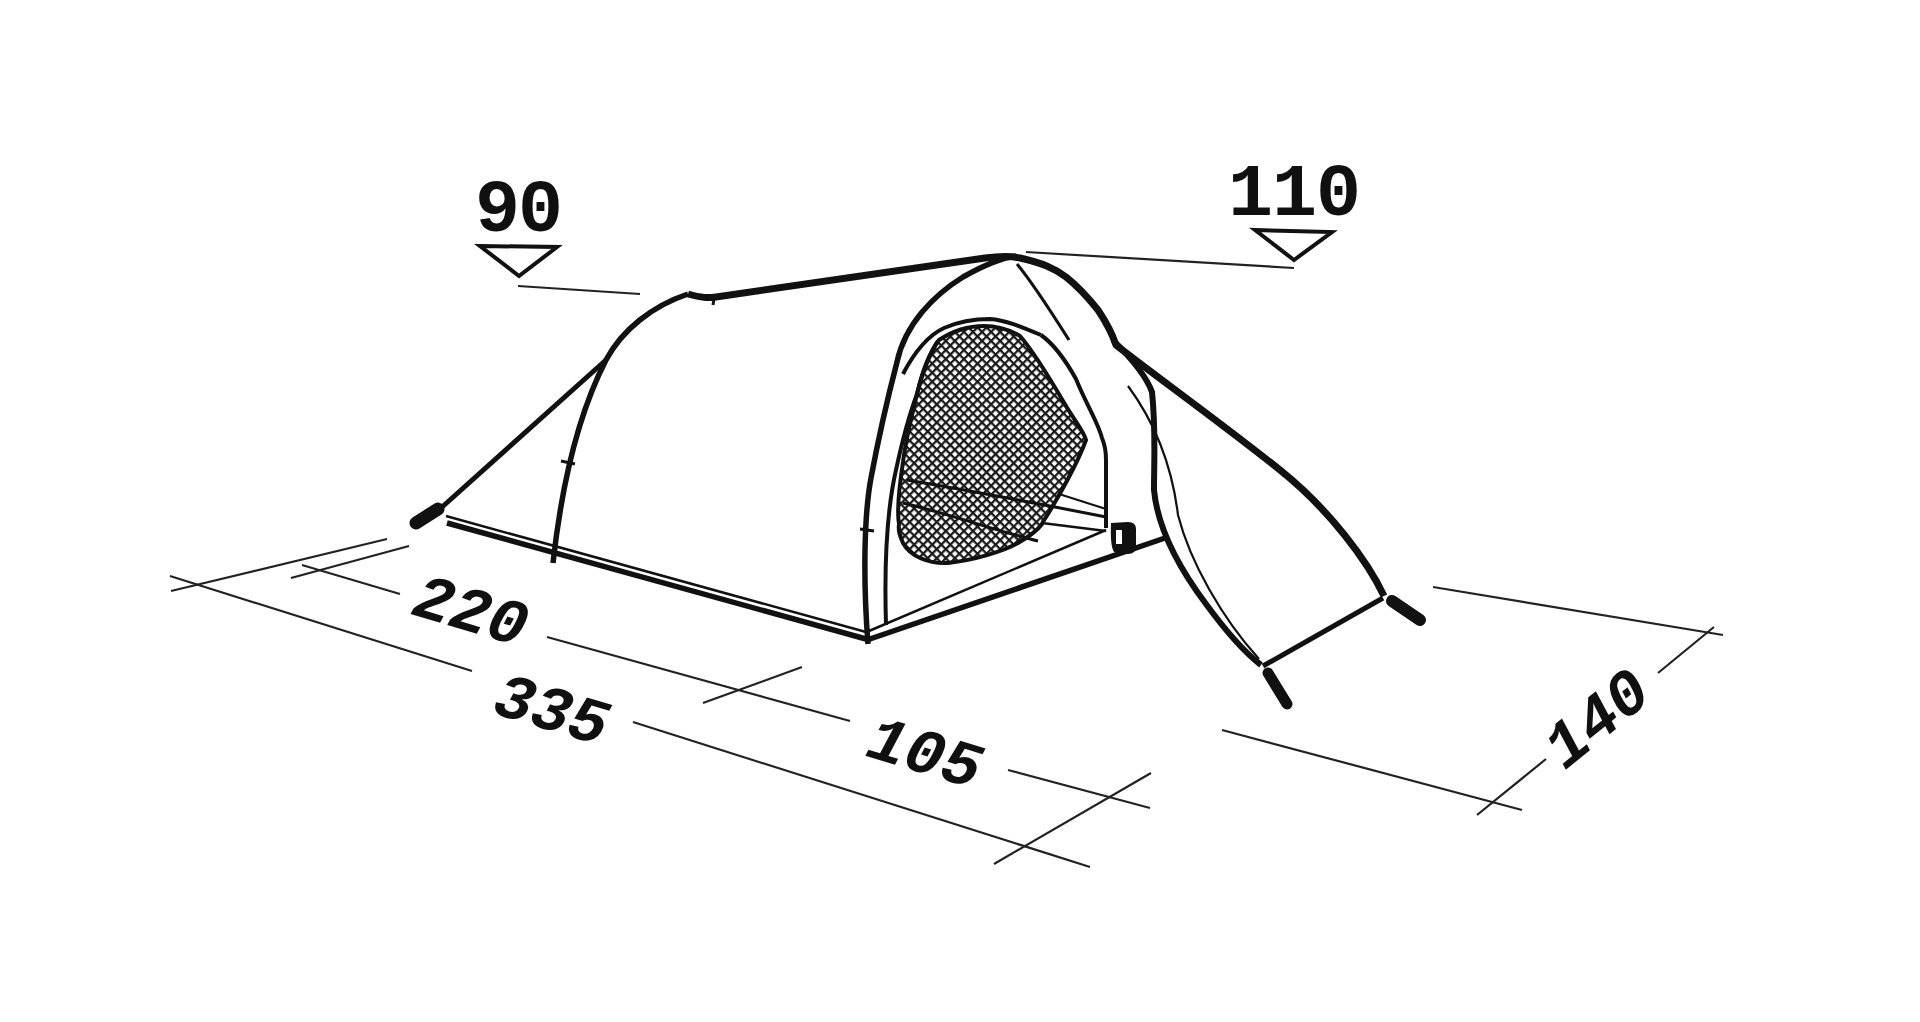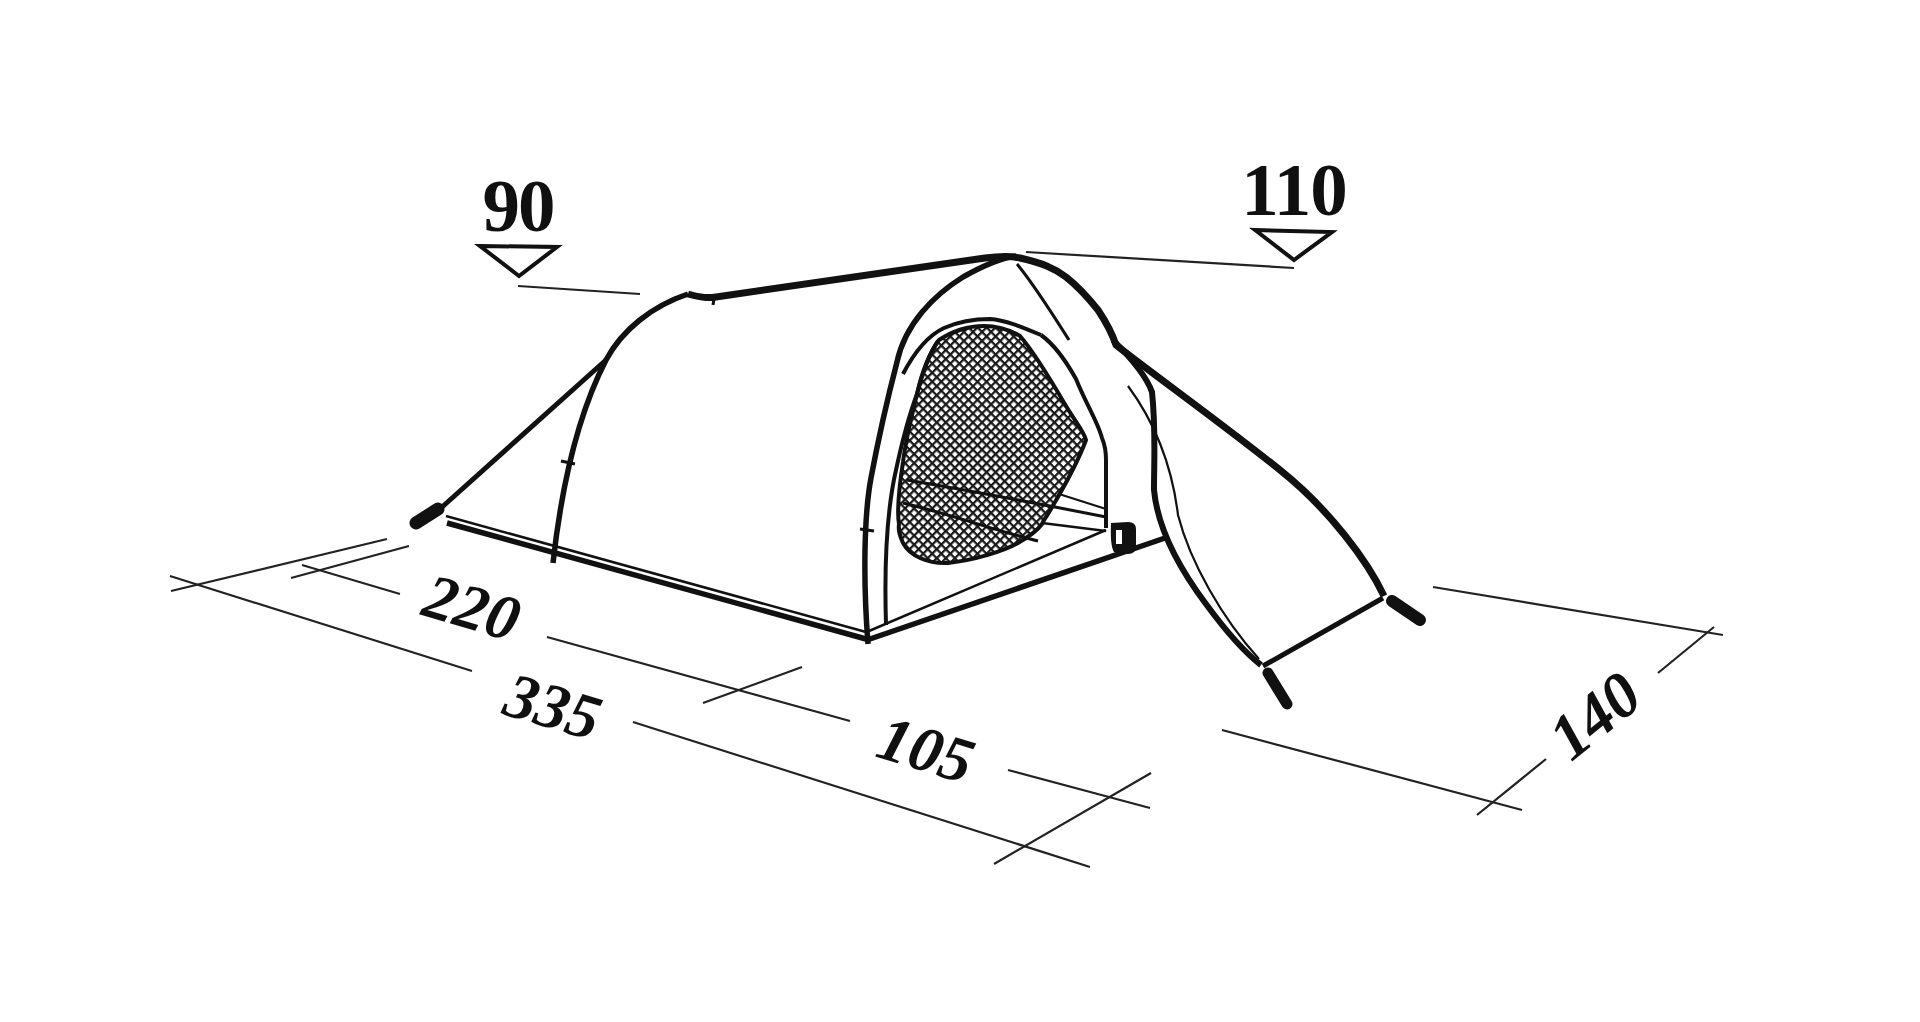--- a/index.html
+++ b/index.html
@@ -1,17 +1,17 @@
 <!DOCTYPE html>
 <html><head>
 <meta charset="utf-8">
 <style>
   html,body{margin:0;padding:0;background:#fff;}
   #page{position:relative;width:1920px;height:1022px;background:#fff;overflow:hidden;
-        font-family:Liberation Serif, serif;}
+        font-family:Liberation Mono, monospace;}
   svg{position:absolute;left:0;top:0;}
   .num{font-weight:bold;fill:#101010;}
 </style>
 </head>
 <body>
 <div id="page">
 <svg width="1920" height="1022" viewBox="0 0 1920 1022">
   <defs>
     <pattern id="mesh" width="6.4" height="6.4" patternUnits="userSpaceOnUse" patternTransform="rotate(45 0 0)">
       <rect width="6.4" height="6.4" fill="#ffffff"></rect>

